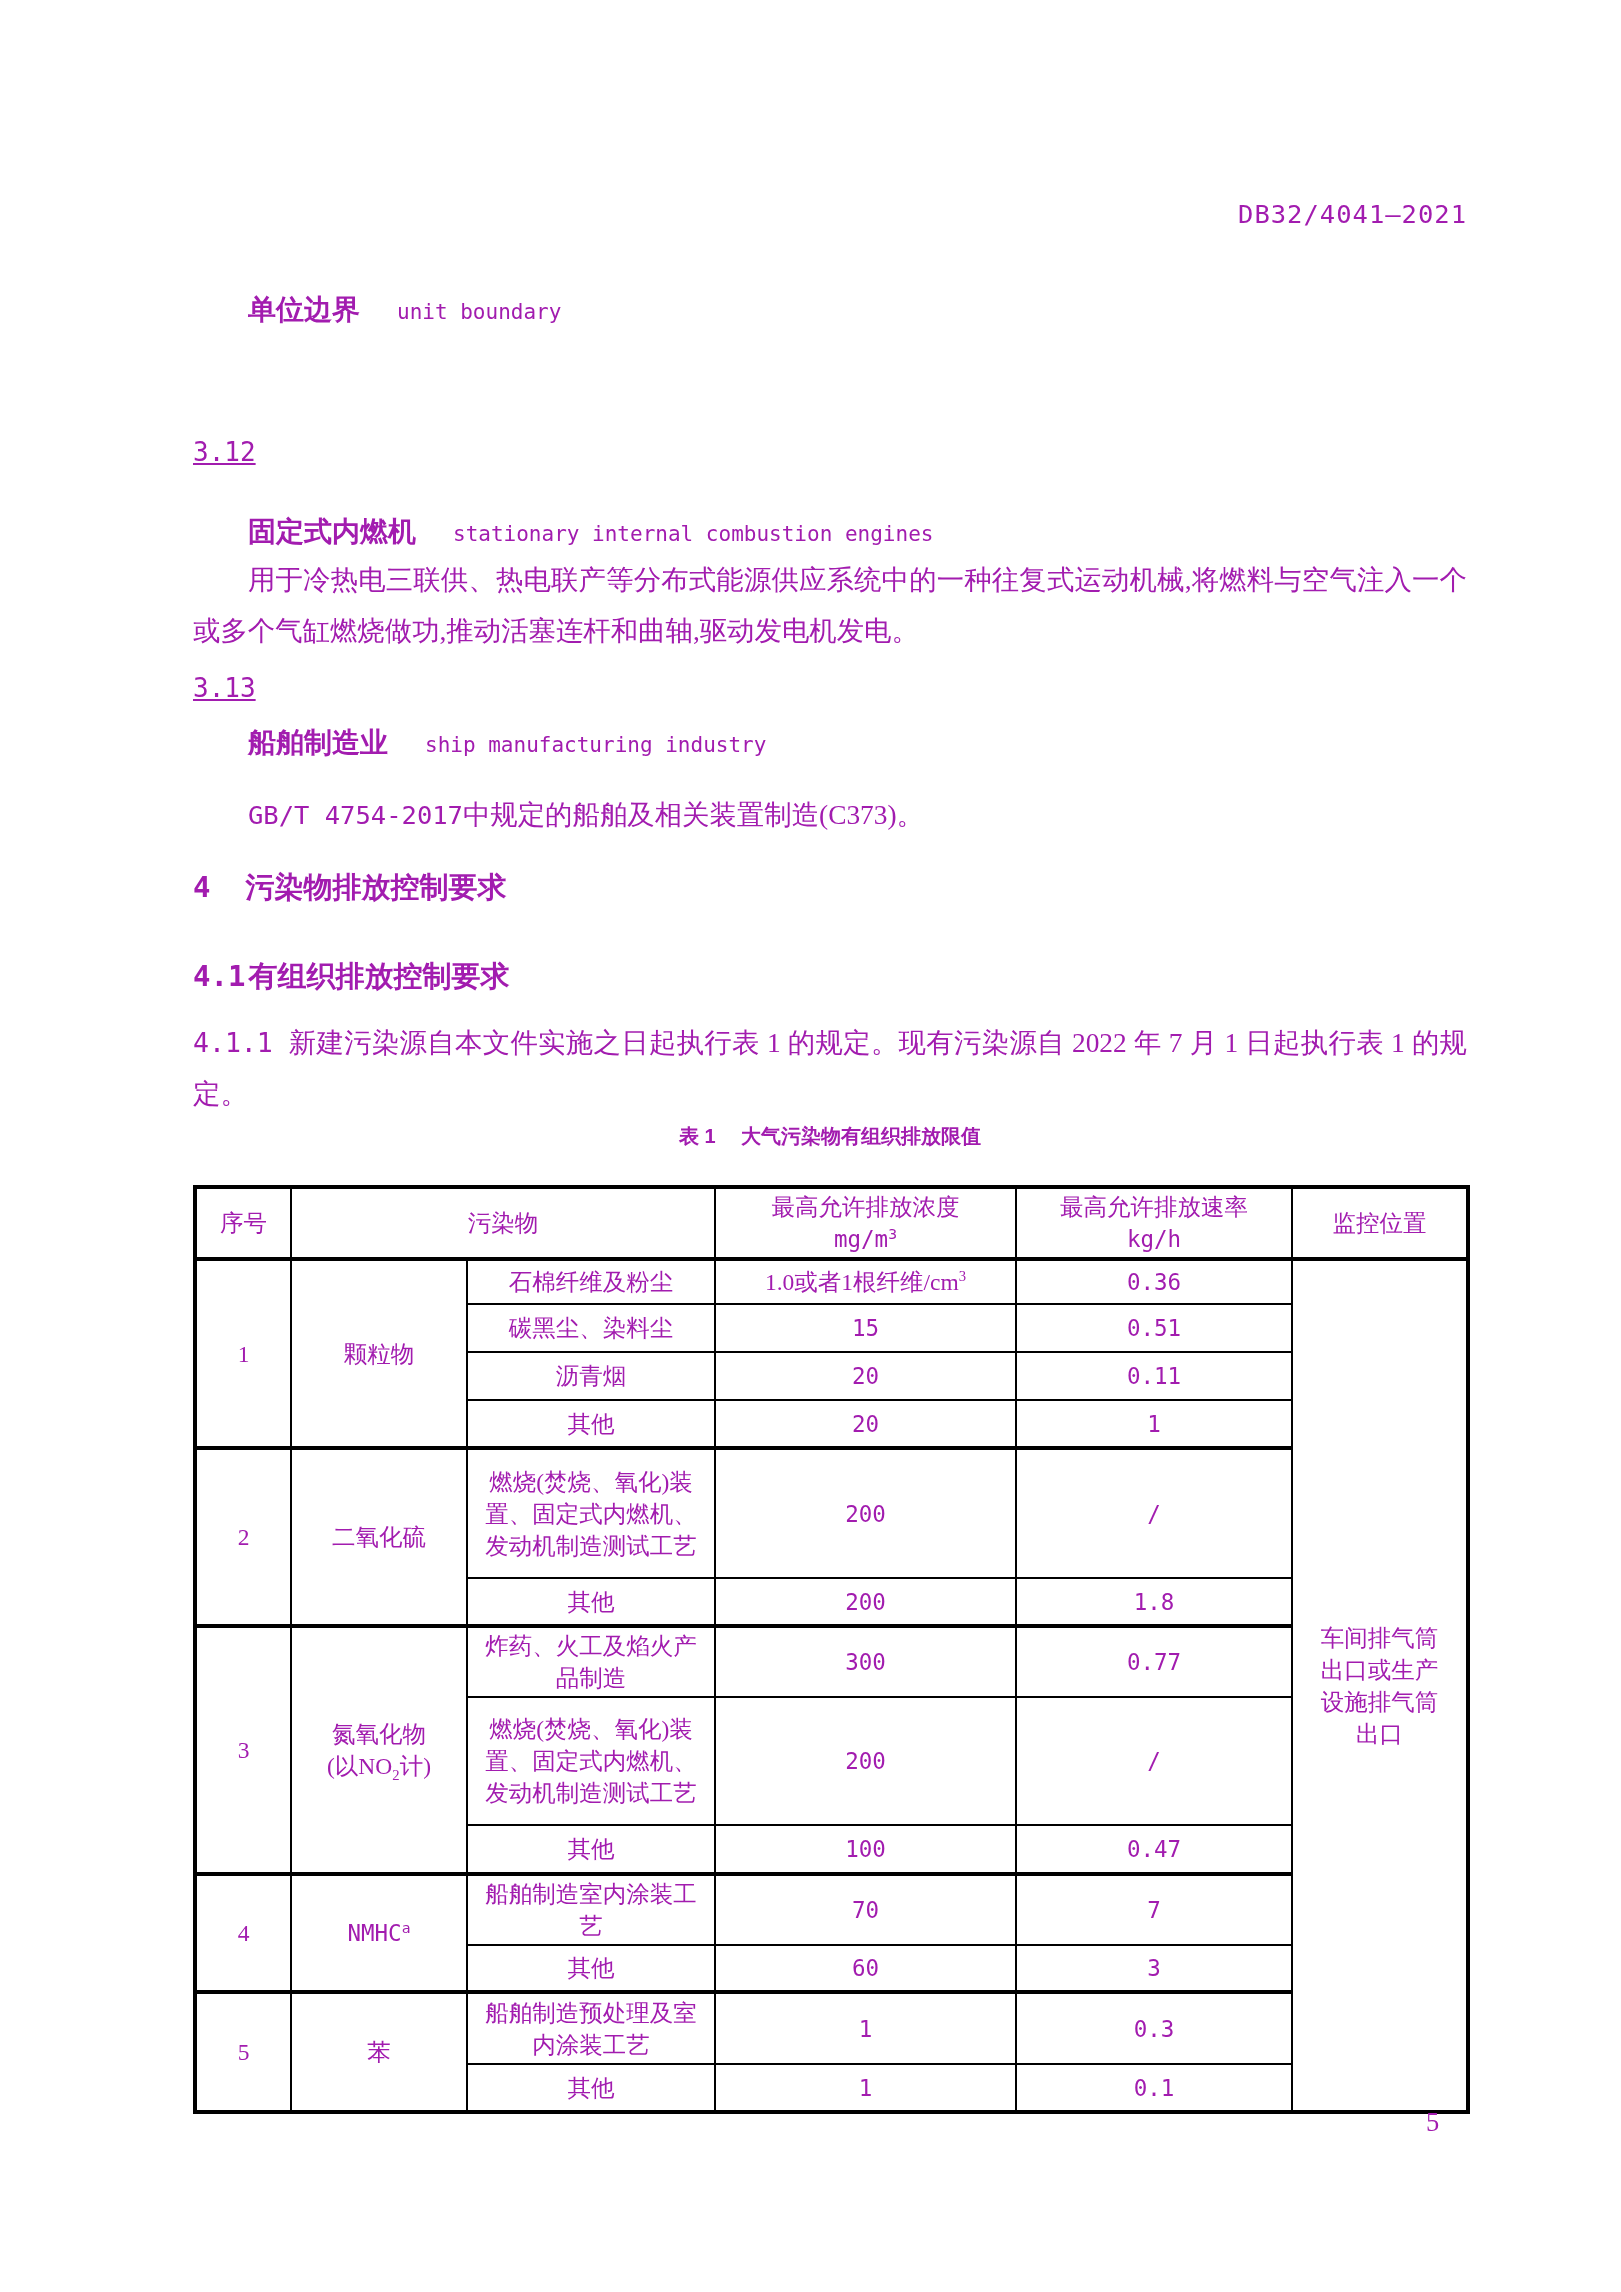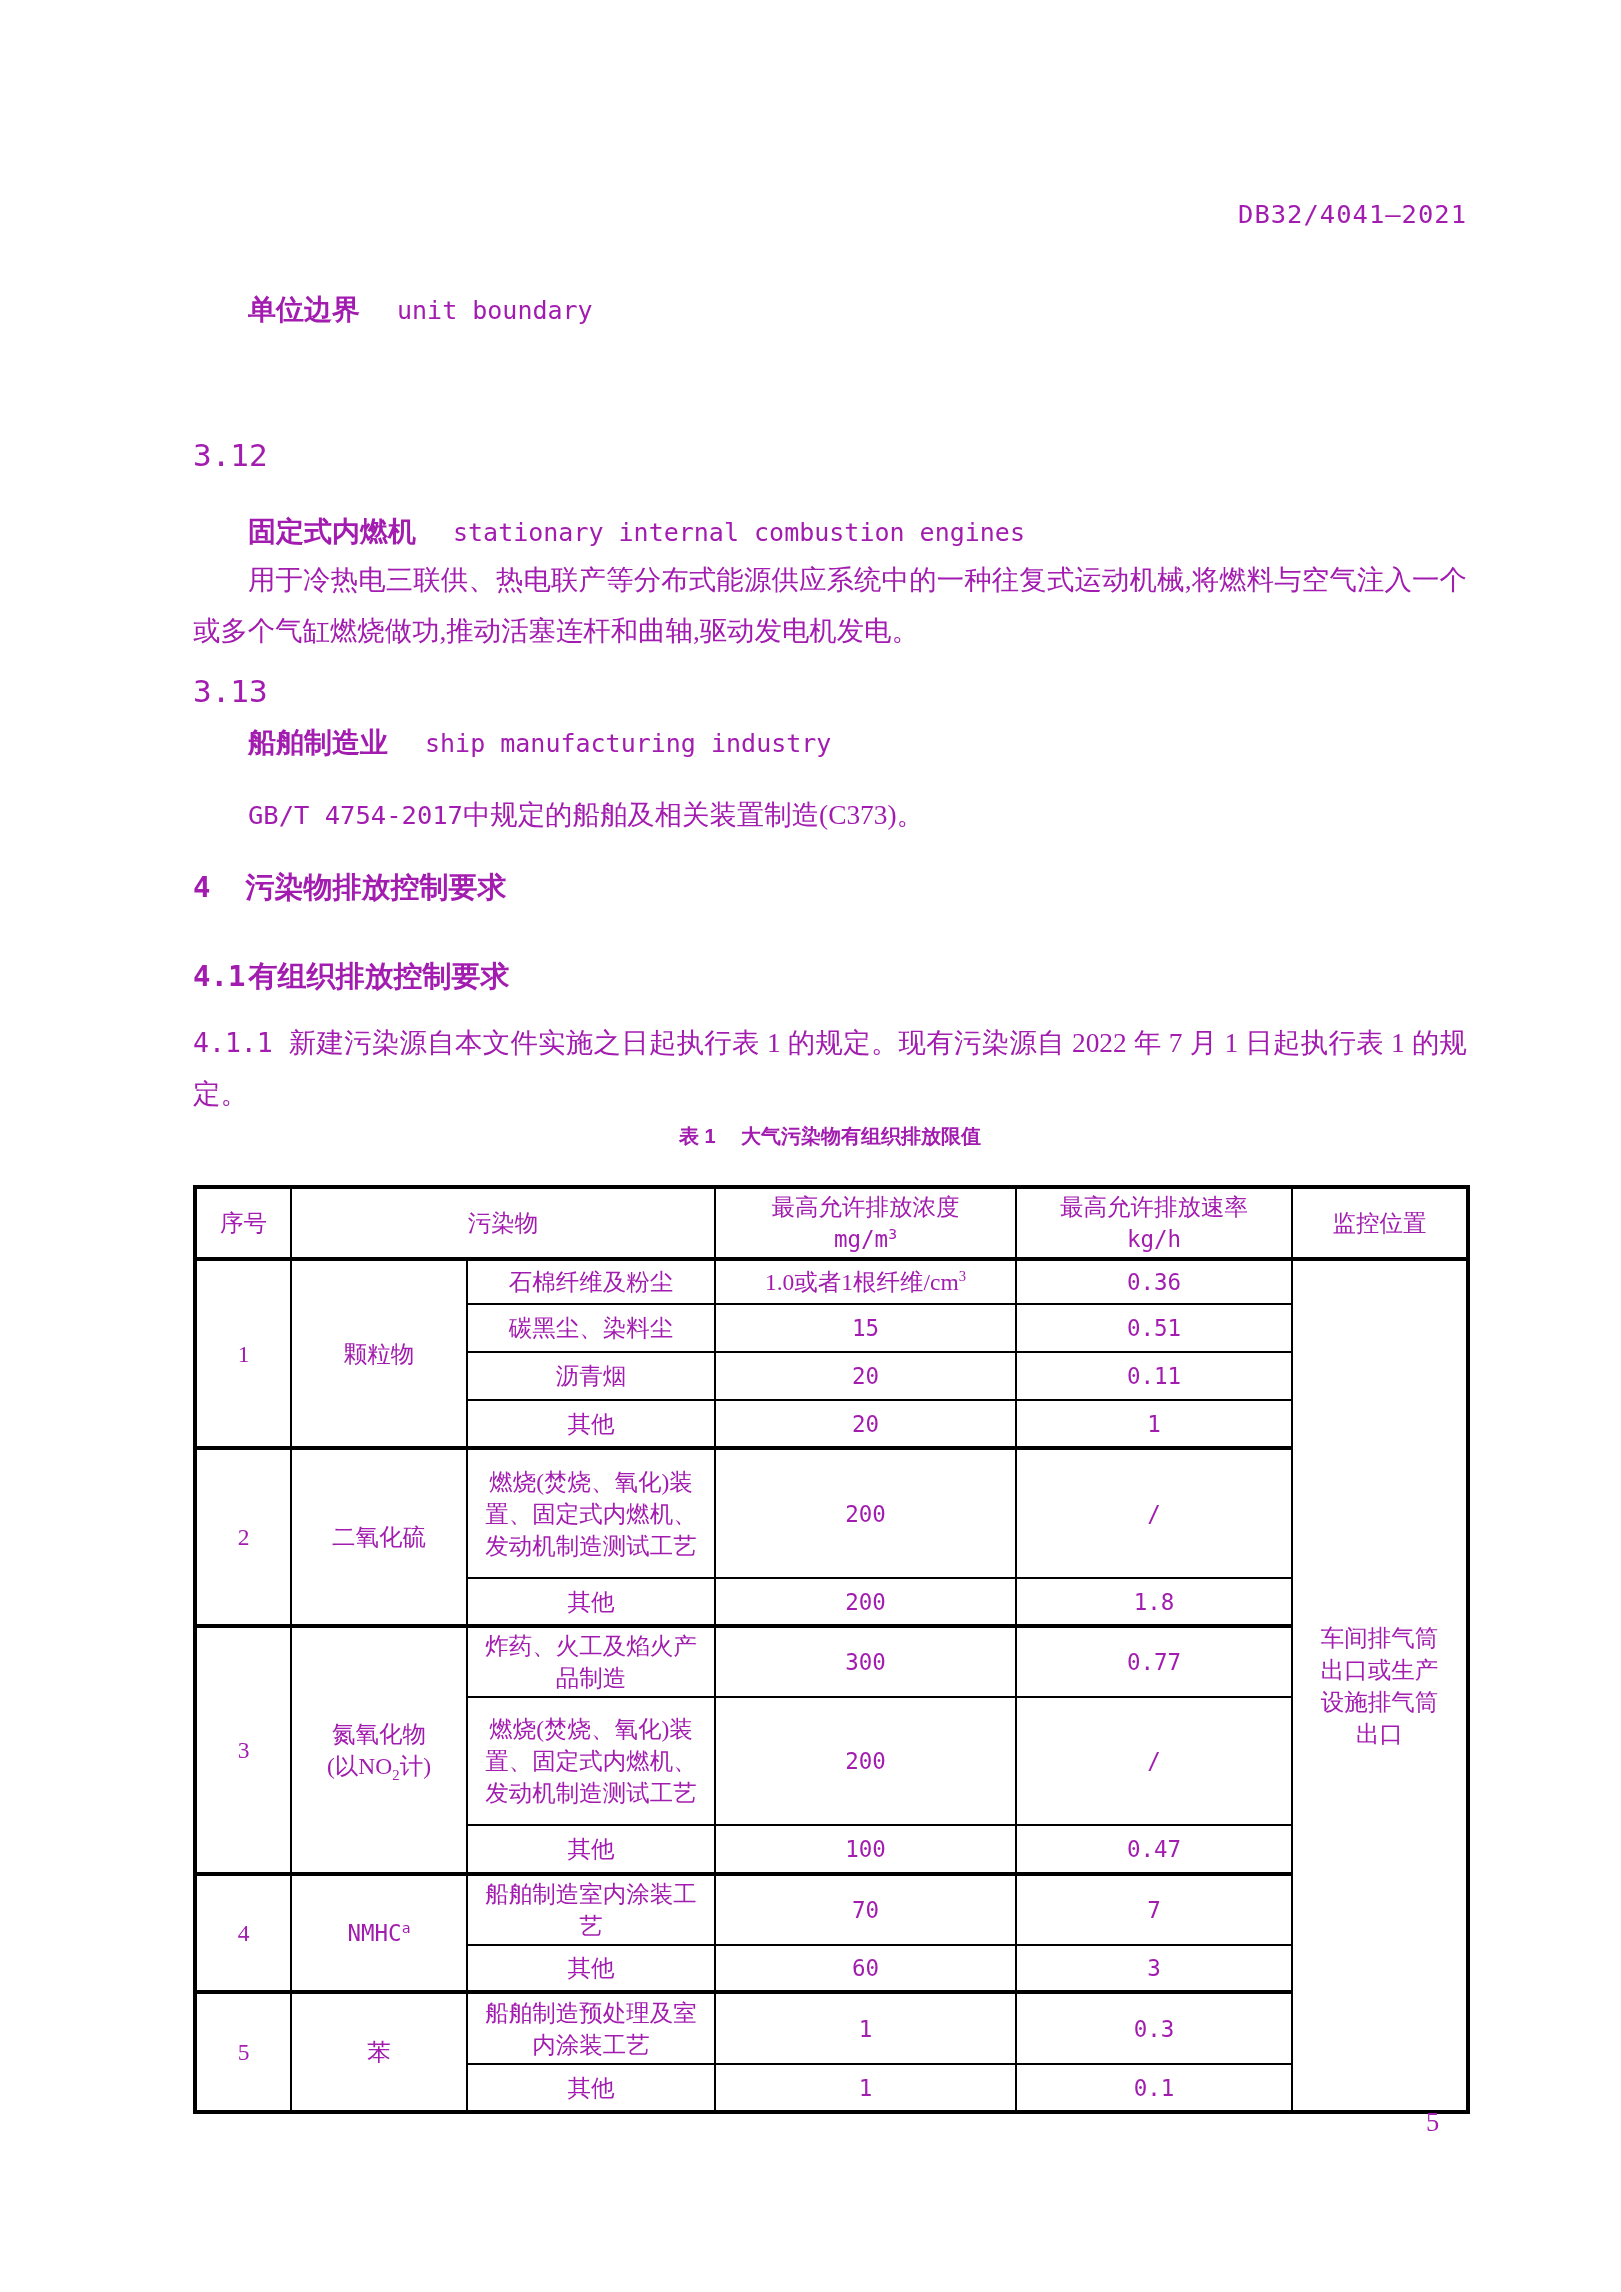--- a/index.html
+++ b/index.html
@@ -17,23 +17,23 @@
   .en { font-family: "DejaVu Sans Mono", monospace; }
   .doc-code {
     top: 199px; right: 154px;
     font-size: 25.5px; letter-spacing: 1px;
   }
   .term-heading { font-size: 28px; }
   .term-zh {
     font-family: Liberation Serif, serif;
     font-weight: 700; font-size: 28px;
   }
-  .term-en { font-size: 25px; margin-left: 37px; }
+  .term-en { font-size: 21px; margin-left: 37px; }
   .body-par { font-size: 27.4px; line-height: 51px; }
-  .clause-num { font-size: 31px; }
+  .clause-num { font-size: 26px; text-decoration: underline; }
   .heading-sans {
     font-family: "Liberation Sans", sans-serif;
     font-weight: 700; font-size: 29px;
   }
   .heading-sans .hnum { font-family: "DejaVu Sans Mono", monospace; font-weight: 700; }
   .just { text-align: justify; }
   .caption {
     font-family: "Liberation Sans", sans-serif;
     font-weight: 700; font-size: 20px;
     width: 1274px; left: 193px; top: 1123px; text-align: center;

